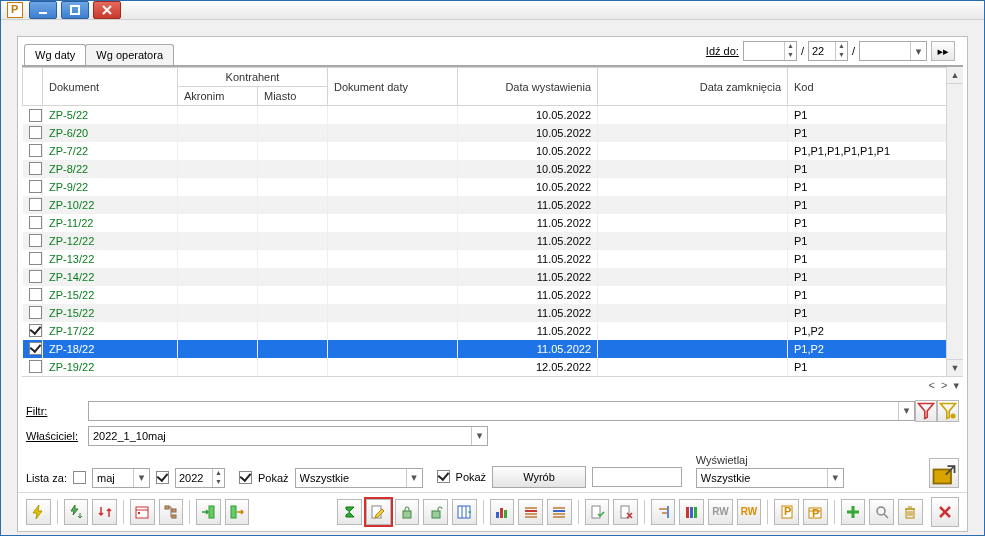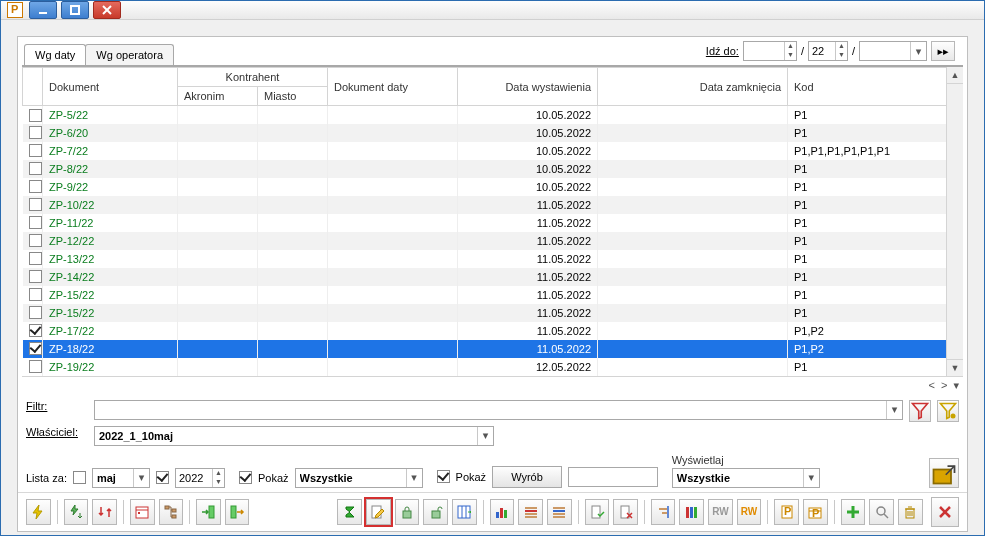--- a/index.html
+++ b/index.html
@@ -19,51 +19,51 @@
   .tab { padding:4px 10px; border:1px solid #a8a8a8; border-bottom:none; background:#f4f4f4; cursor:pointer; border-top-left-radius:3px; border-top-right-radius:3px; margin-right:-1px; position:relative; }
   .tab.active { background:#fff; z-index:2; }
   .spacer { flex:1; }
   .goto { display:flex; align-items:center; gap:4px; padding-right:6px; margin-bottom:4px; }
   .goto-label { text-decoration: underline; }
   .spin { display:inline-flex; border:1px solid #a8a8a8; background:#fff; height:20px; }
   .spin input { border:0; width:40px; text-align:left; padding:0 3px; outline:none; }
   .spin .arrows { width:12px; display:flex; flex-direction:column; border-left:1px solid #c8c8c8; }
   .spin .arrows div { flex:1; font-size:7px; text-align:center; line-height:8px; color:#555; cursor:pointer; }
   .combo { display:inline-flex; border:1px solid #a8a8a8; background:#fff; height:20px; }
-  .combo input { border:0; padding:0 4px; outline:none;font-weight:bold; }
+  .combo input { border:0; padding:0 4px; outline:none; }
   .combo .dd { width:16px; border-left:1px solid #c8c8c8; display:flex; align-items:center; justify-content:center; color:#555; cursor:pointer; }
   .gridwrap { flex:1; border-top:1px solid #a8a8a8; margin:0 4px; display:flex; flex-direction:column; position:relative; overflow:hidden; }
   .grid { flex:1; overflow:auto; position:relative; }
   table { border-collapse:collapse; width:100%; table-layout:fixed; }
   th { background:#fff; border:1px solid #d4d4d4; padding:3px 6px; font-weight:normal; color:#333; text-align:left; position:sticky; top:0; }
   th.center { text-align:center; }
   th.right { text-align:right; }
   td { border-right:1px solid #eee; padding:1px 6px; height:18px; white-space:nowrap; overflow:hidden; }
   tbody tr:nth-child(even) td { background:#f2f2f2; }
   tbody tr.sel td { background:#1e74e6 !important; color:#fff; }
   tbody tr.sel .doclink { color:#fff; }
   .chk { width:13px; height:13px; border:1px solid #888; background:#fff; display:inline-block; vertical-align:middle; position:relative; }
   .chk.on::after { content:""; position:absolute; left:2px; top:-1px; width:5px; height:8px; border:solid #222; border-width:0 2px 2px 0; transform:rotate(40deg); }
   .doclink { color:#0a7d1e; }
   .td-right { text-align:right; }
   .hscroll-row { height:18px; border-top:1px solid #d4d4d4; display:flex; align-items:center; justify-content:flex-end; padding:0 4px; gap:6px; color:#555; }
   .hscroll-row span { cursor:pointer; }
   .filters { padding:6px 8px 2px 8px; }
-  .frow { display:flex; gap:6px; margin-bottom:4px; }
+  .frow { display:flex; align-items:center; gap:0; margin-bottom:4px; }
   .frow label { width:62px; text-decoration:underline; }
   .filtr-input { flex:1; }
   .iconbtn { width:22px; height:22px; border:1px solid #b8b8b8; background:linear-gradient(#fefefe,#e8e8e8); display:flex; align-items:center; justify-content:center; cursor:pointer; }
   .bottom-opts { display:flex; align-items:flex-end; gap:14px; padding:2px 8px 4px 8px; }
   .grp-label { color:#333; margin-bottom:2px; display:block; }
   .btnbar { display:flex; align-items:center; padding:4px 8px; gap:4px; border-top:1px solid #d8d8d8; }
   .tb { width:26px; height:26px; border:1px solid #b8b8b8; background:linear-gradient(#fefefe,#e8e8e8); display:flex; align-items:center; justify-content:center; cursor:pointer; position:relative; }
   .tb svg { width:16px; height:16px; }
   .tb.red-ring { box-shadow:0 0 0 2px #d43030; }
   .sep { width:1px; height:24px; background:#c8c8c8; margin:0 2px; }
-  .btn-wide { height:22px; padding:0 18px; border:1px solid #a8a8a8; background:linear-gradient(#fefefe,#e4e4e4); cursor:pointer; }
+  .btn-wide { height:22px; padding:0 30px; border:1px solid #a8a8a8; background:linear-gradient(#fefefe,#e4e4e4); cursor:pointer; }
   .big-right { width:30px; height:30px; border:1px solid #b8b8b8; background:linear-gradient(#fefefe,#e8e8e8); display:flex; align-items:center; justify-content:center; cursor:pointer; margin-left:auto; }
   .toprow-line { height:1px; background:#a8a8a8; margin:0 4px; }
   .vsb { width:17px; position:absolute; right:0; top:0; bottom:0; background:#f0f0f0; border-left:1px solid #d4d4d4; }
   .vsb .up,.vsb .down{height:17px;text-align:center;color:#555;font-size:9px;line-height:17px;border-bottom:1px solid #d4d4d4;cursor:pointer;}
   .vsb .down{position:absolute;bottom:0;left:0;right:0;border-top:1px solid #d4d4d4;border-bottom:none;}
 </style>
 </head>
 <body>
 
 <div class="window">

